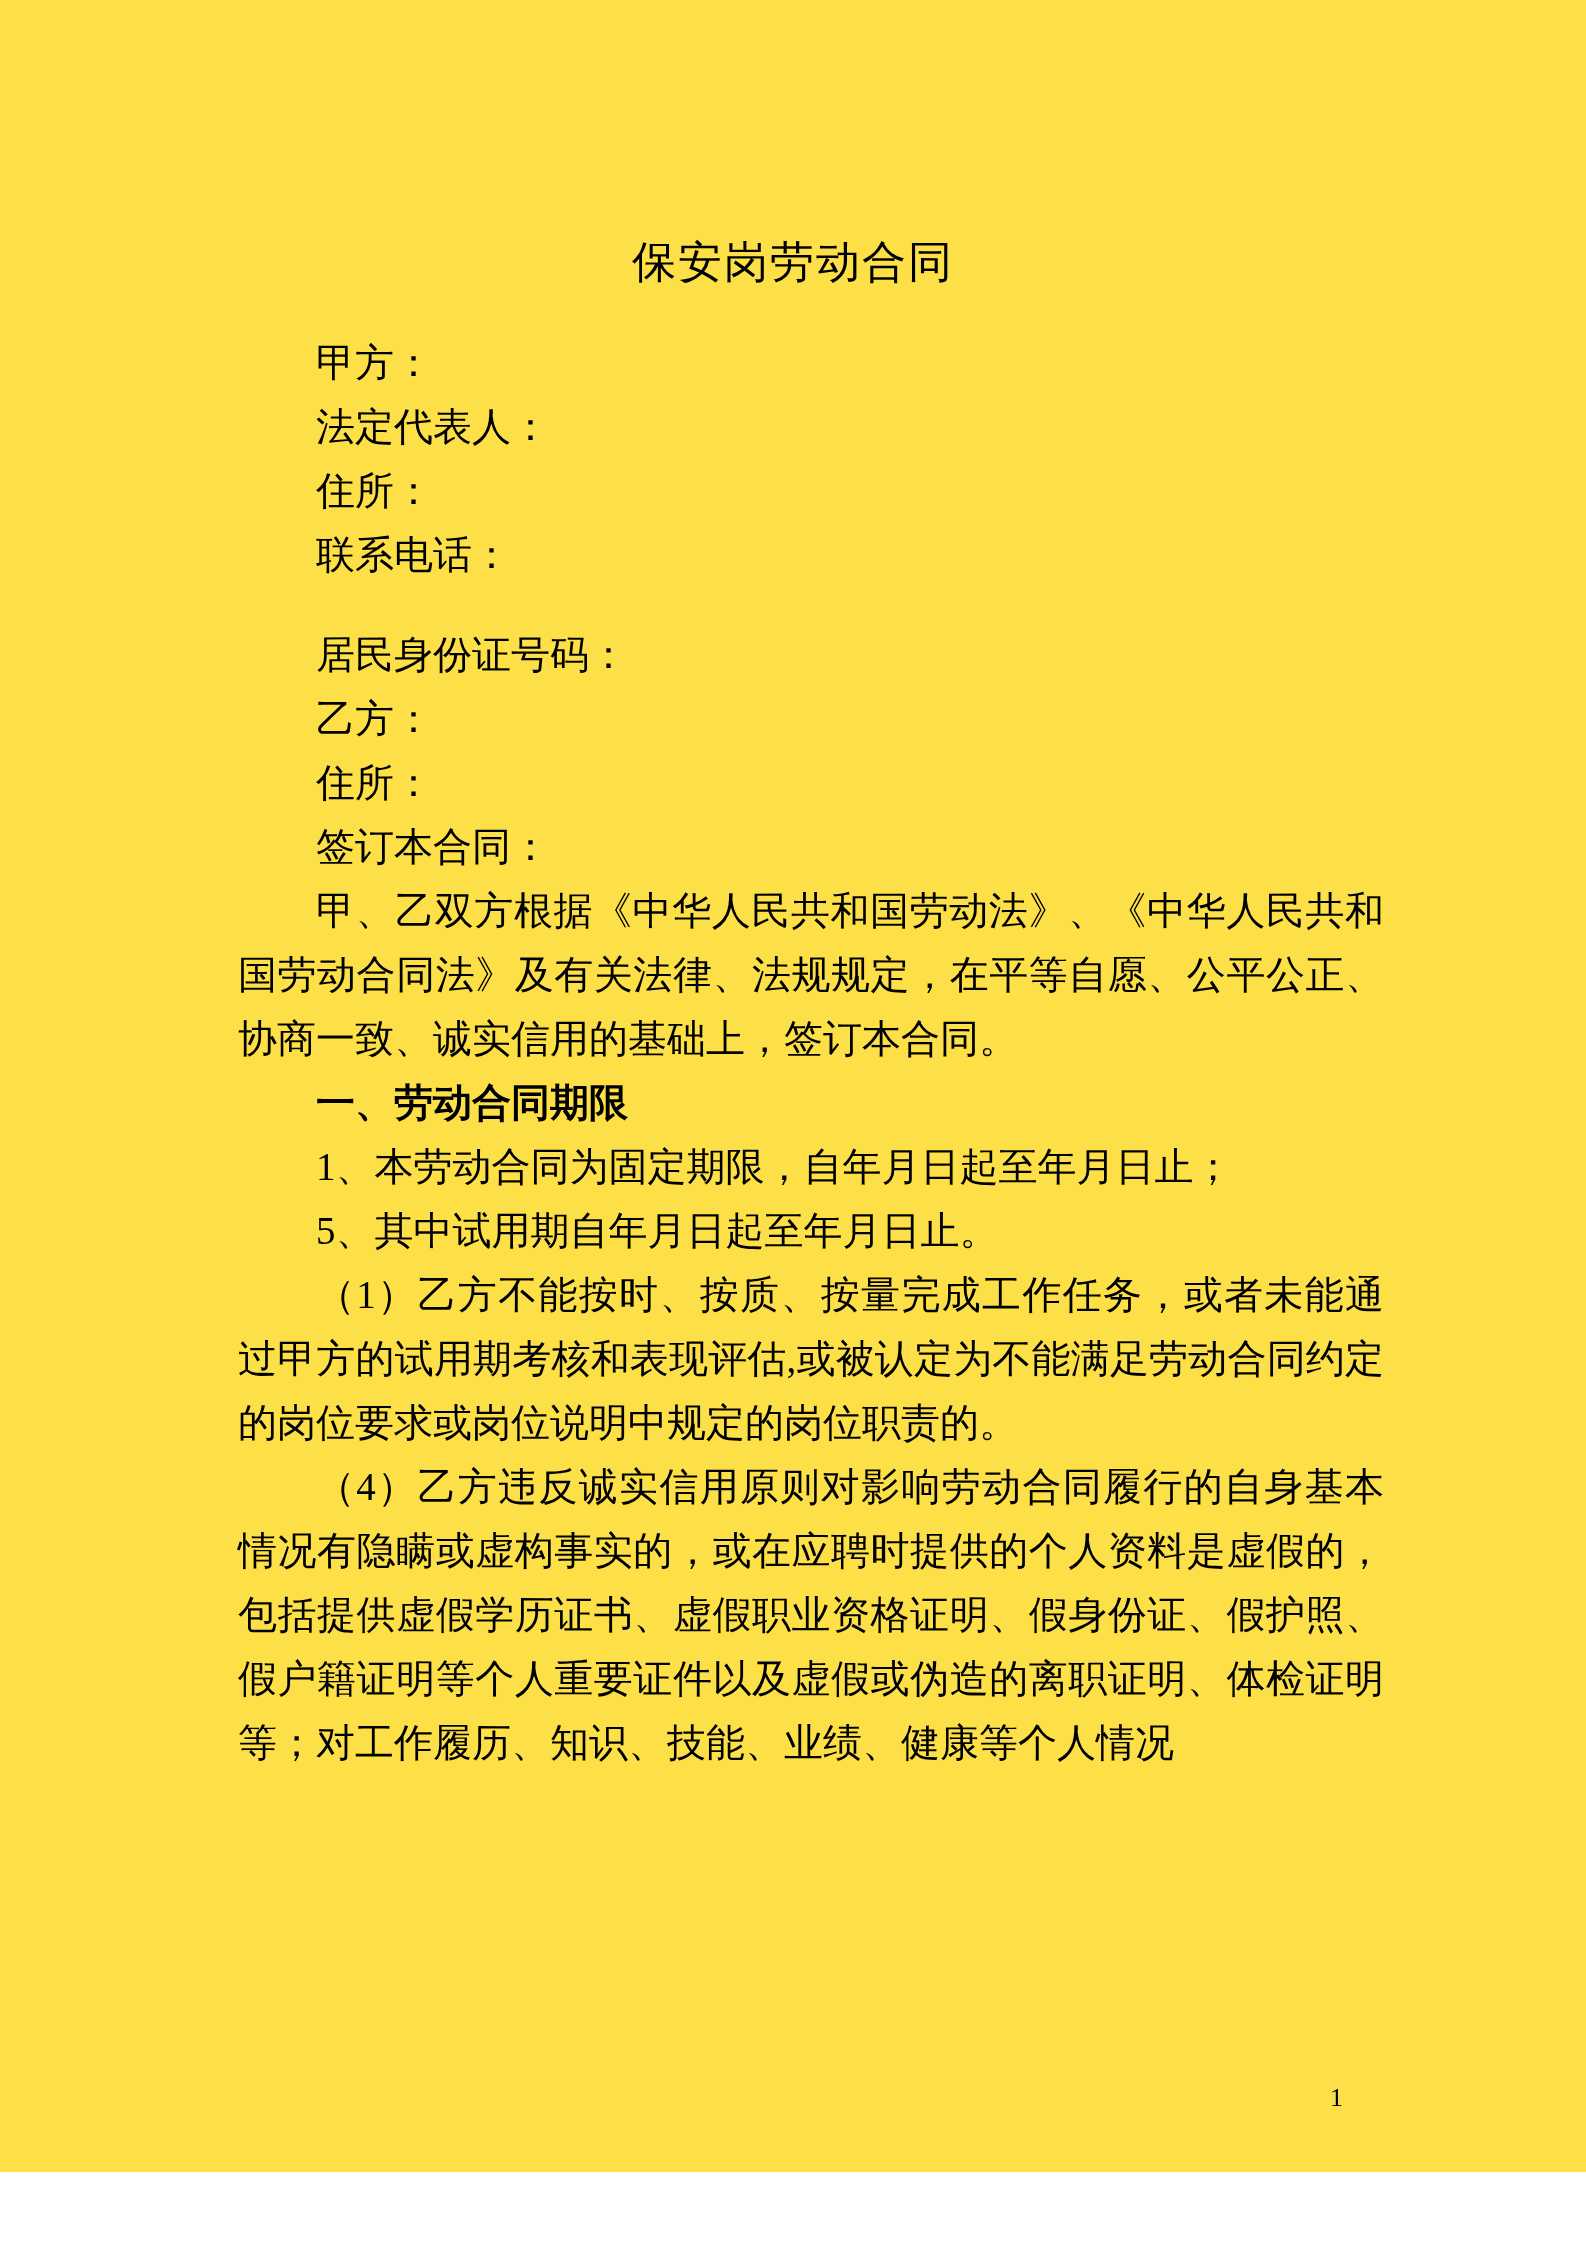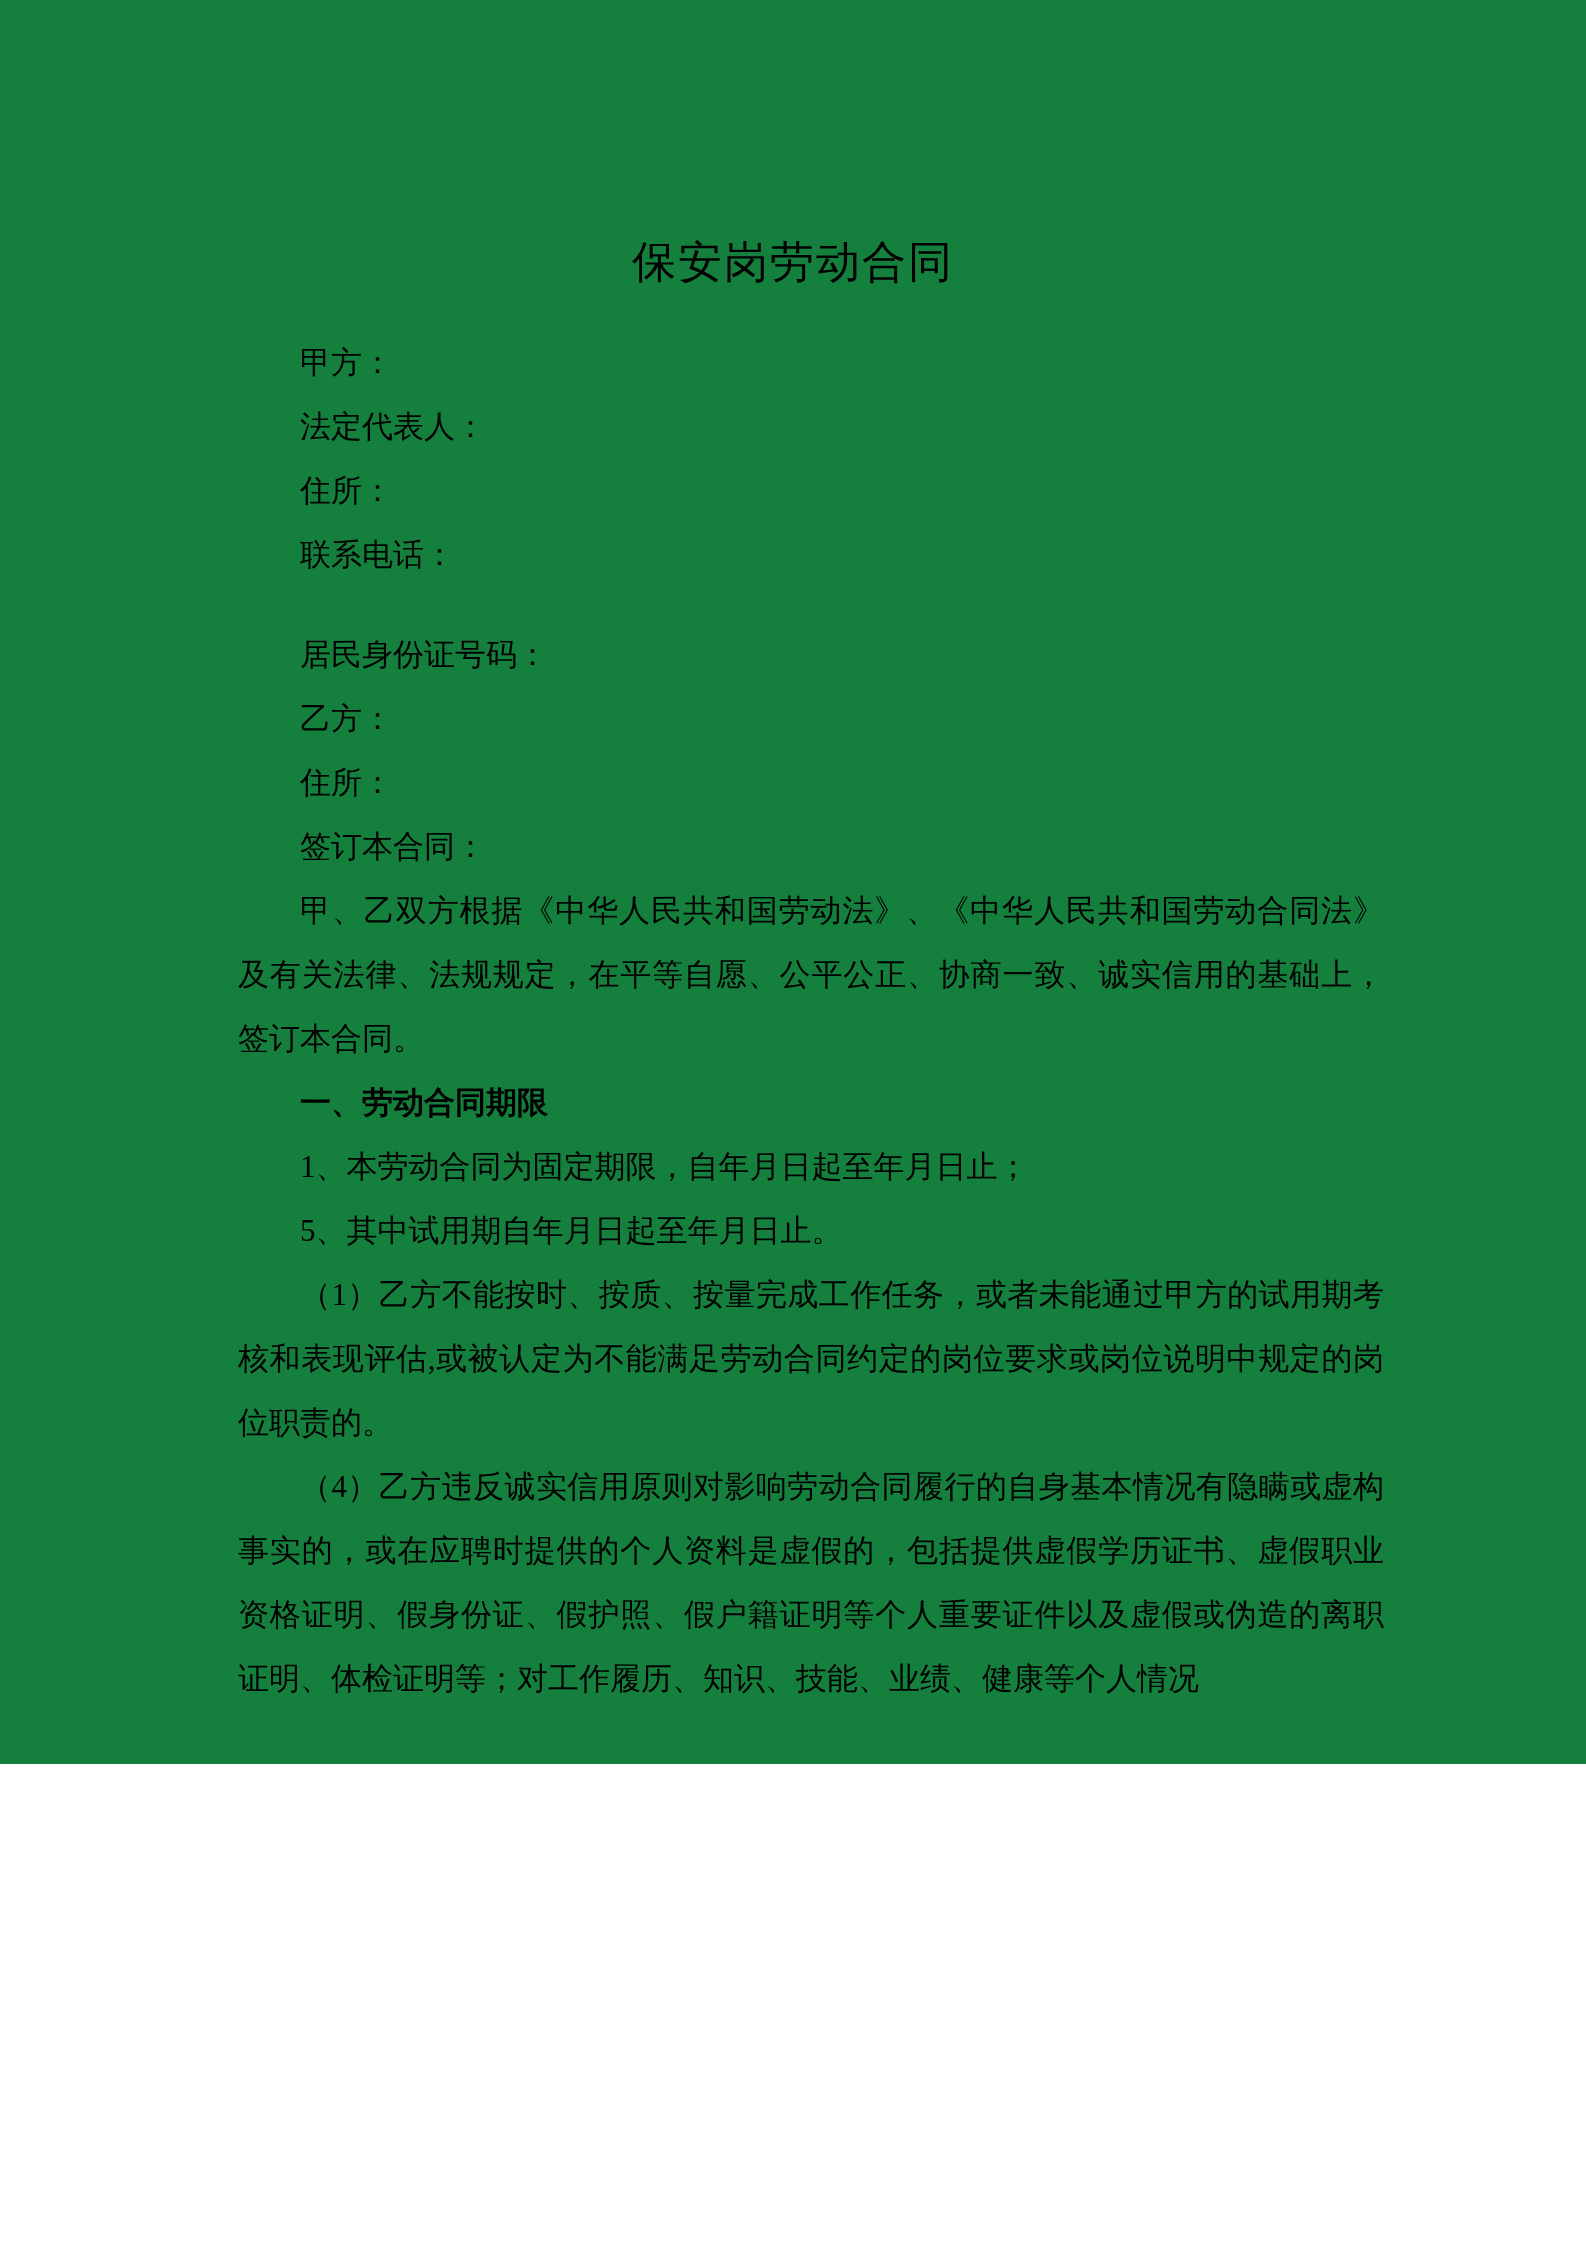--- a/index.html
+++ b/index.html
@@ -3,43 +3,43 @@
 <meta charset="utf-8">
 <style>
   html, body {
     margin: 0;
     padding: 0;
     background: #ffffff;
   }
   .page {
     position: relative;
     width: 1586px;
-    height: 1764px;
-    background: #15803d;
+    height: 2172px;
+    background: #fde047;
     color: #000000;
     font-family: "Liberation Serif", "DejaVu Serif", serif;
     overflow: hidden;
   }
   .doc-title {
     margin: 0;
     padding-top: 238px;
     text-align: center;
     font-family: "Liberation Sans", "DejaVu Sans", sans-serif;
     font-weight: 400;
     font-size: 44px;
     line-height: 48px;
     letter-spacing: 2px;
   }
   .content {
     margin-left: 238px;
     margin-right: 202px; 
   }
   .content p {
     margin: 0;
-    font-size: 31px;
+    font-size: 39px;
     line-height: 64px;
     text-align: justify;
     text-indent: 2em;
   }
   .party-a { margin-top: 45px; }
   .party-b { margin-top: 36px; }
   .preamble { margin-top: 44px; }
   .section-heading {
     margin-top: 50px;
     font-weight: bold;

